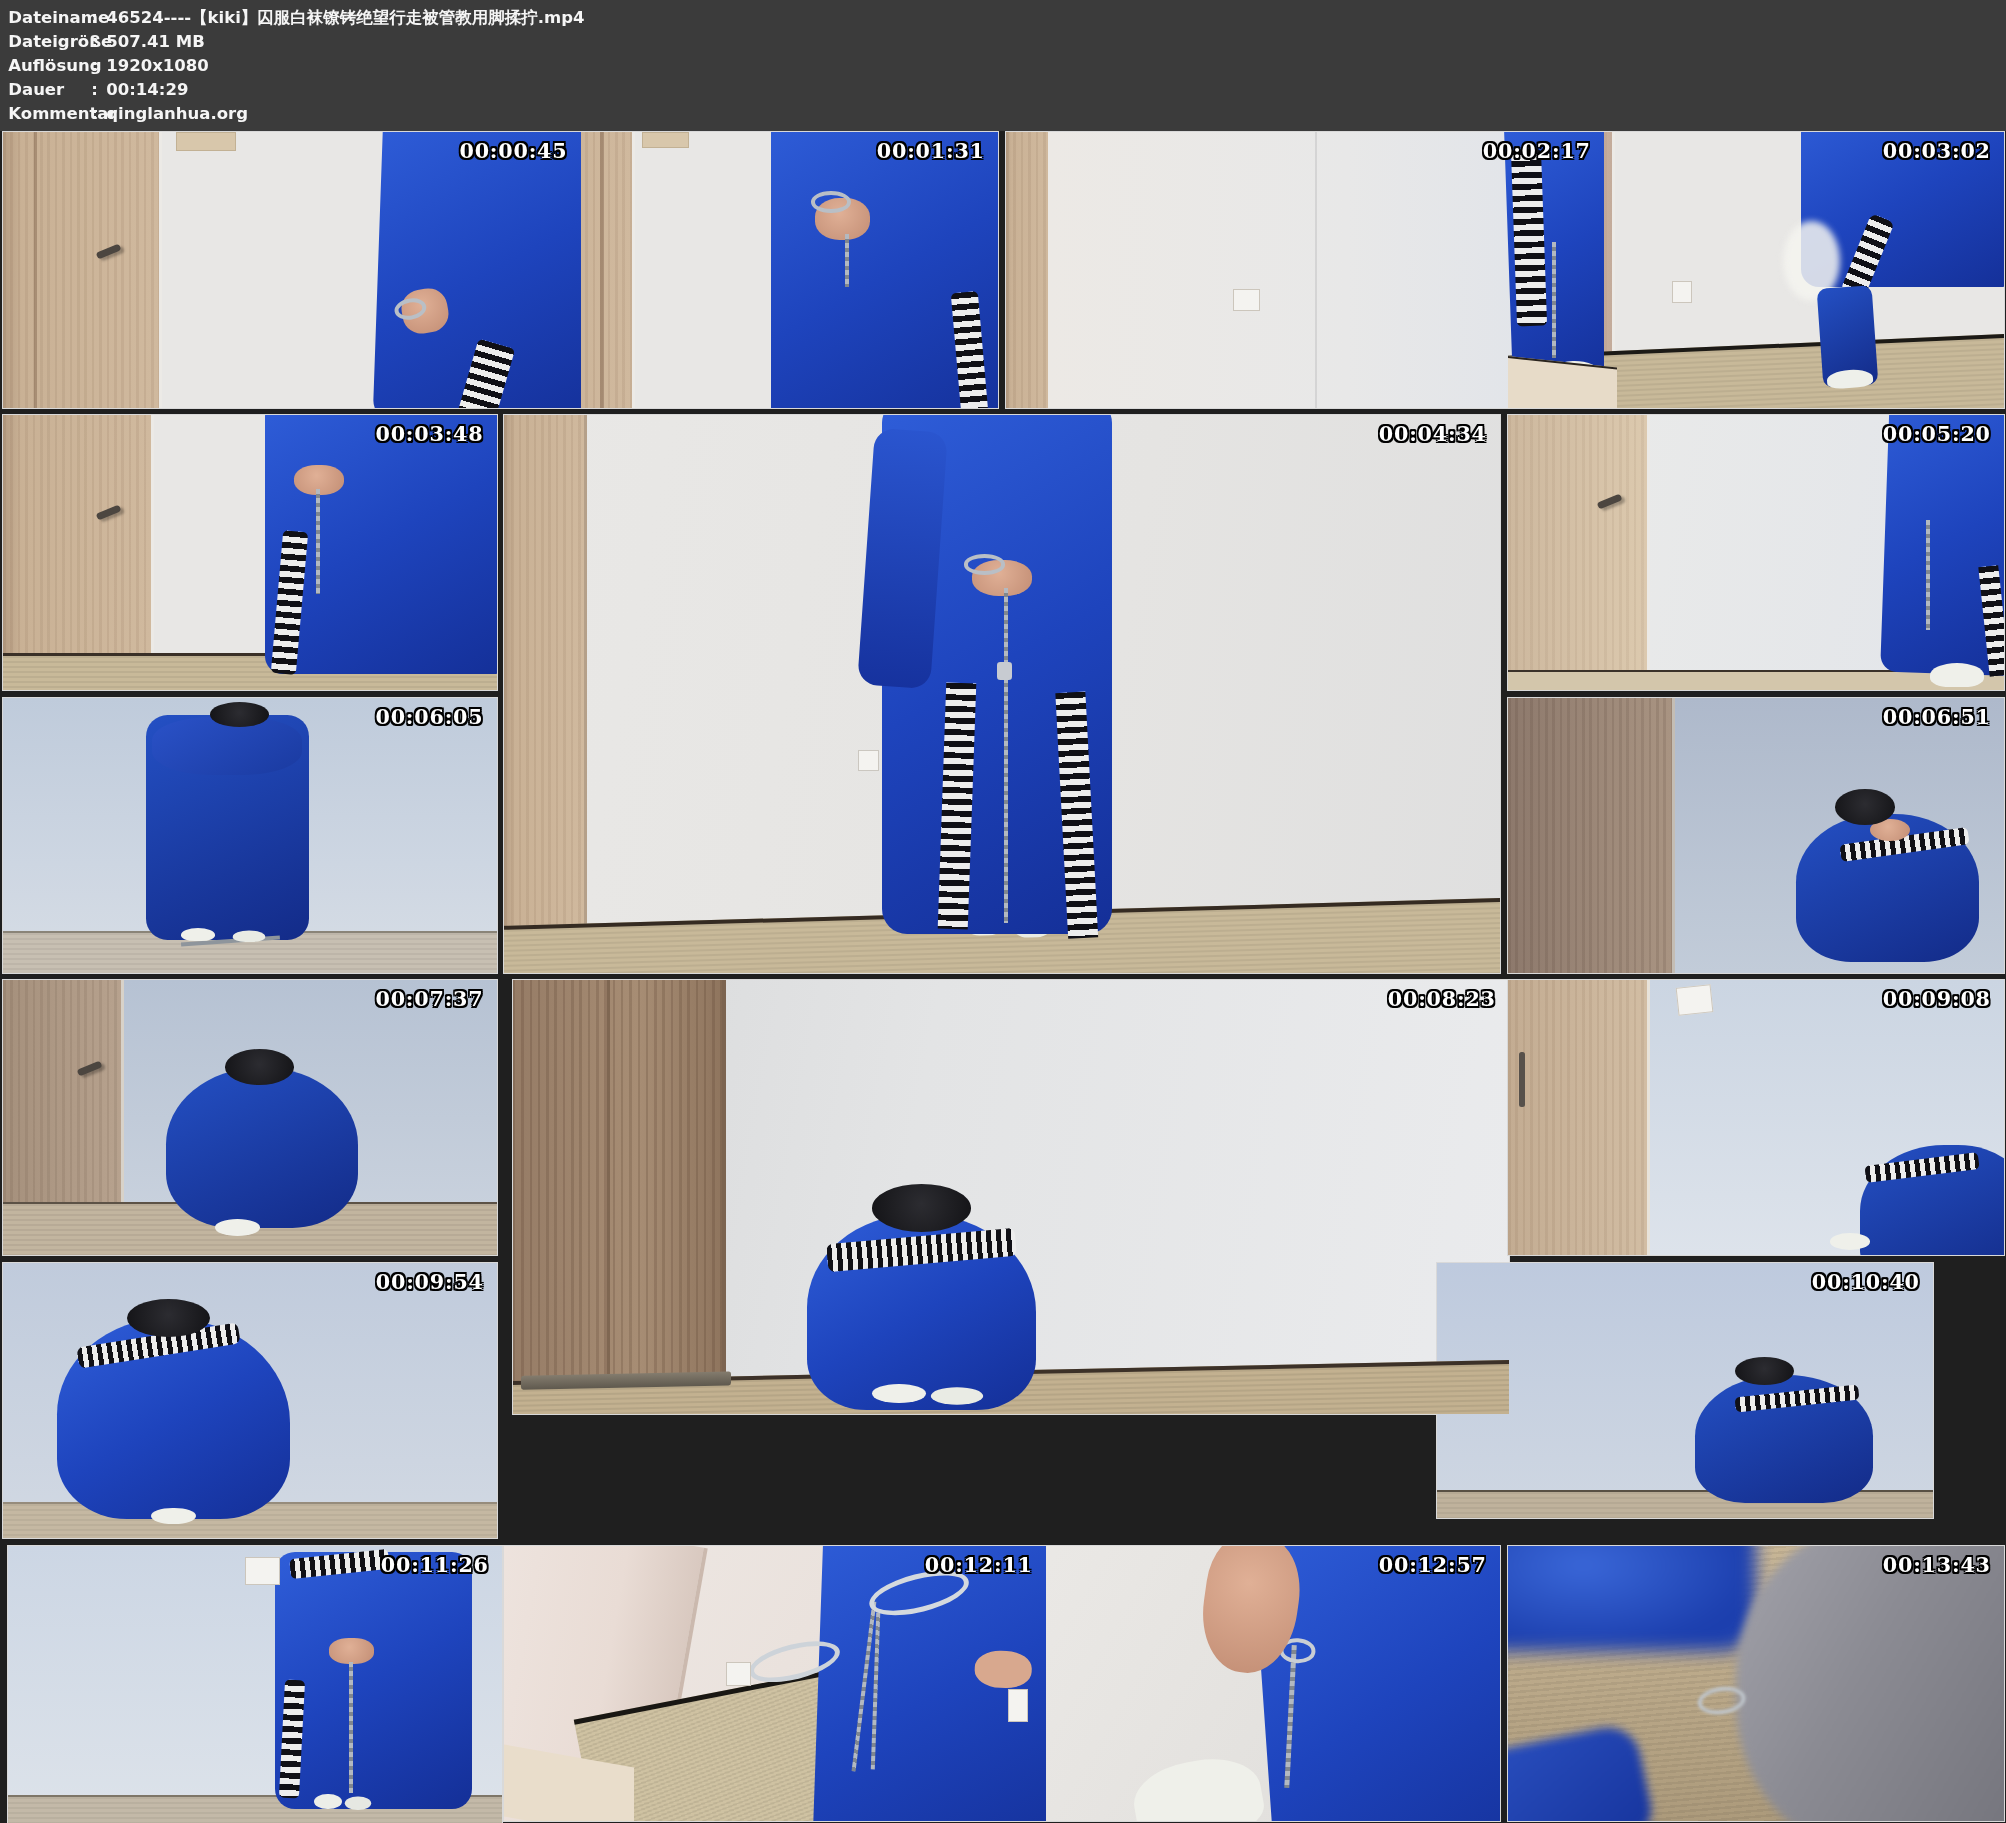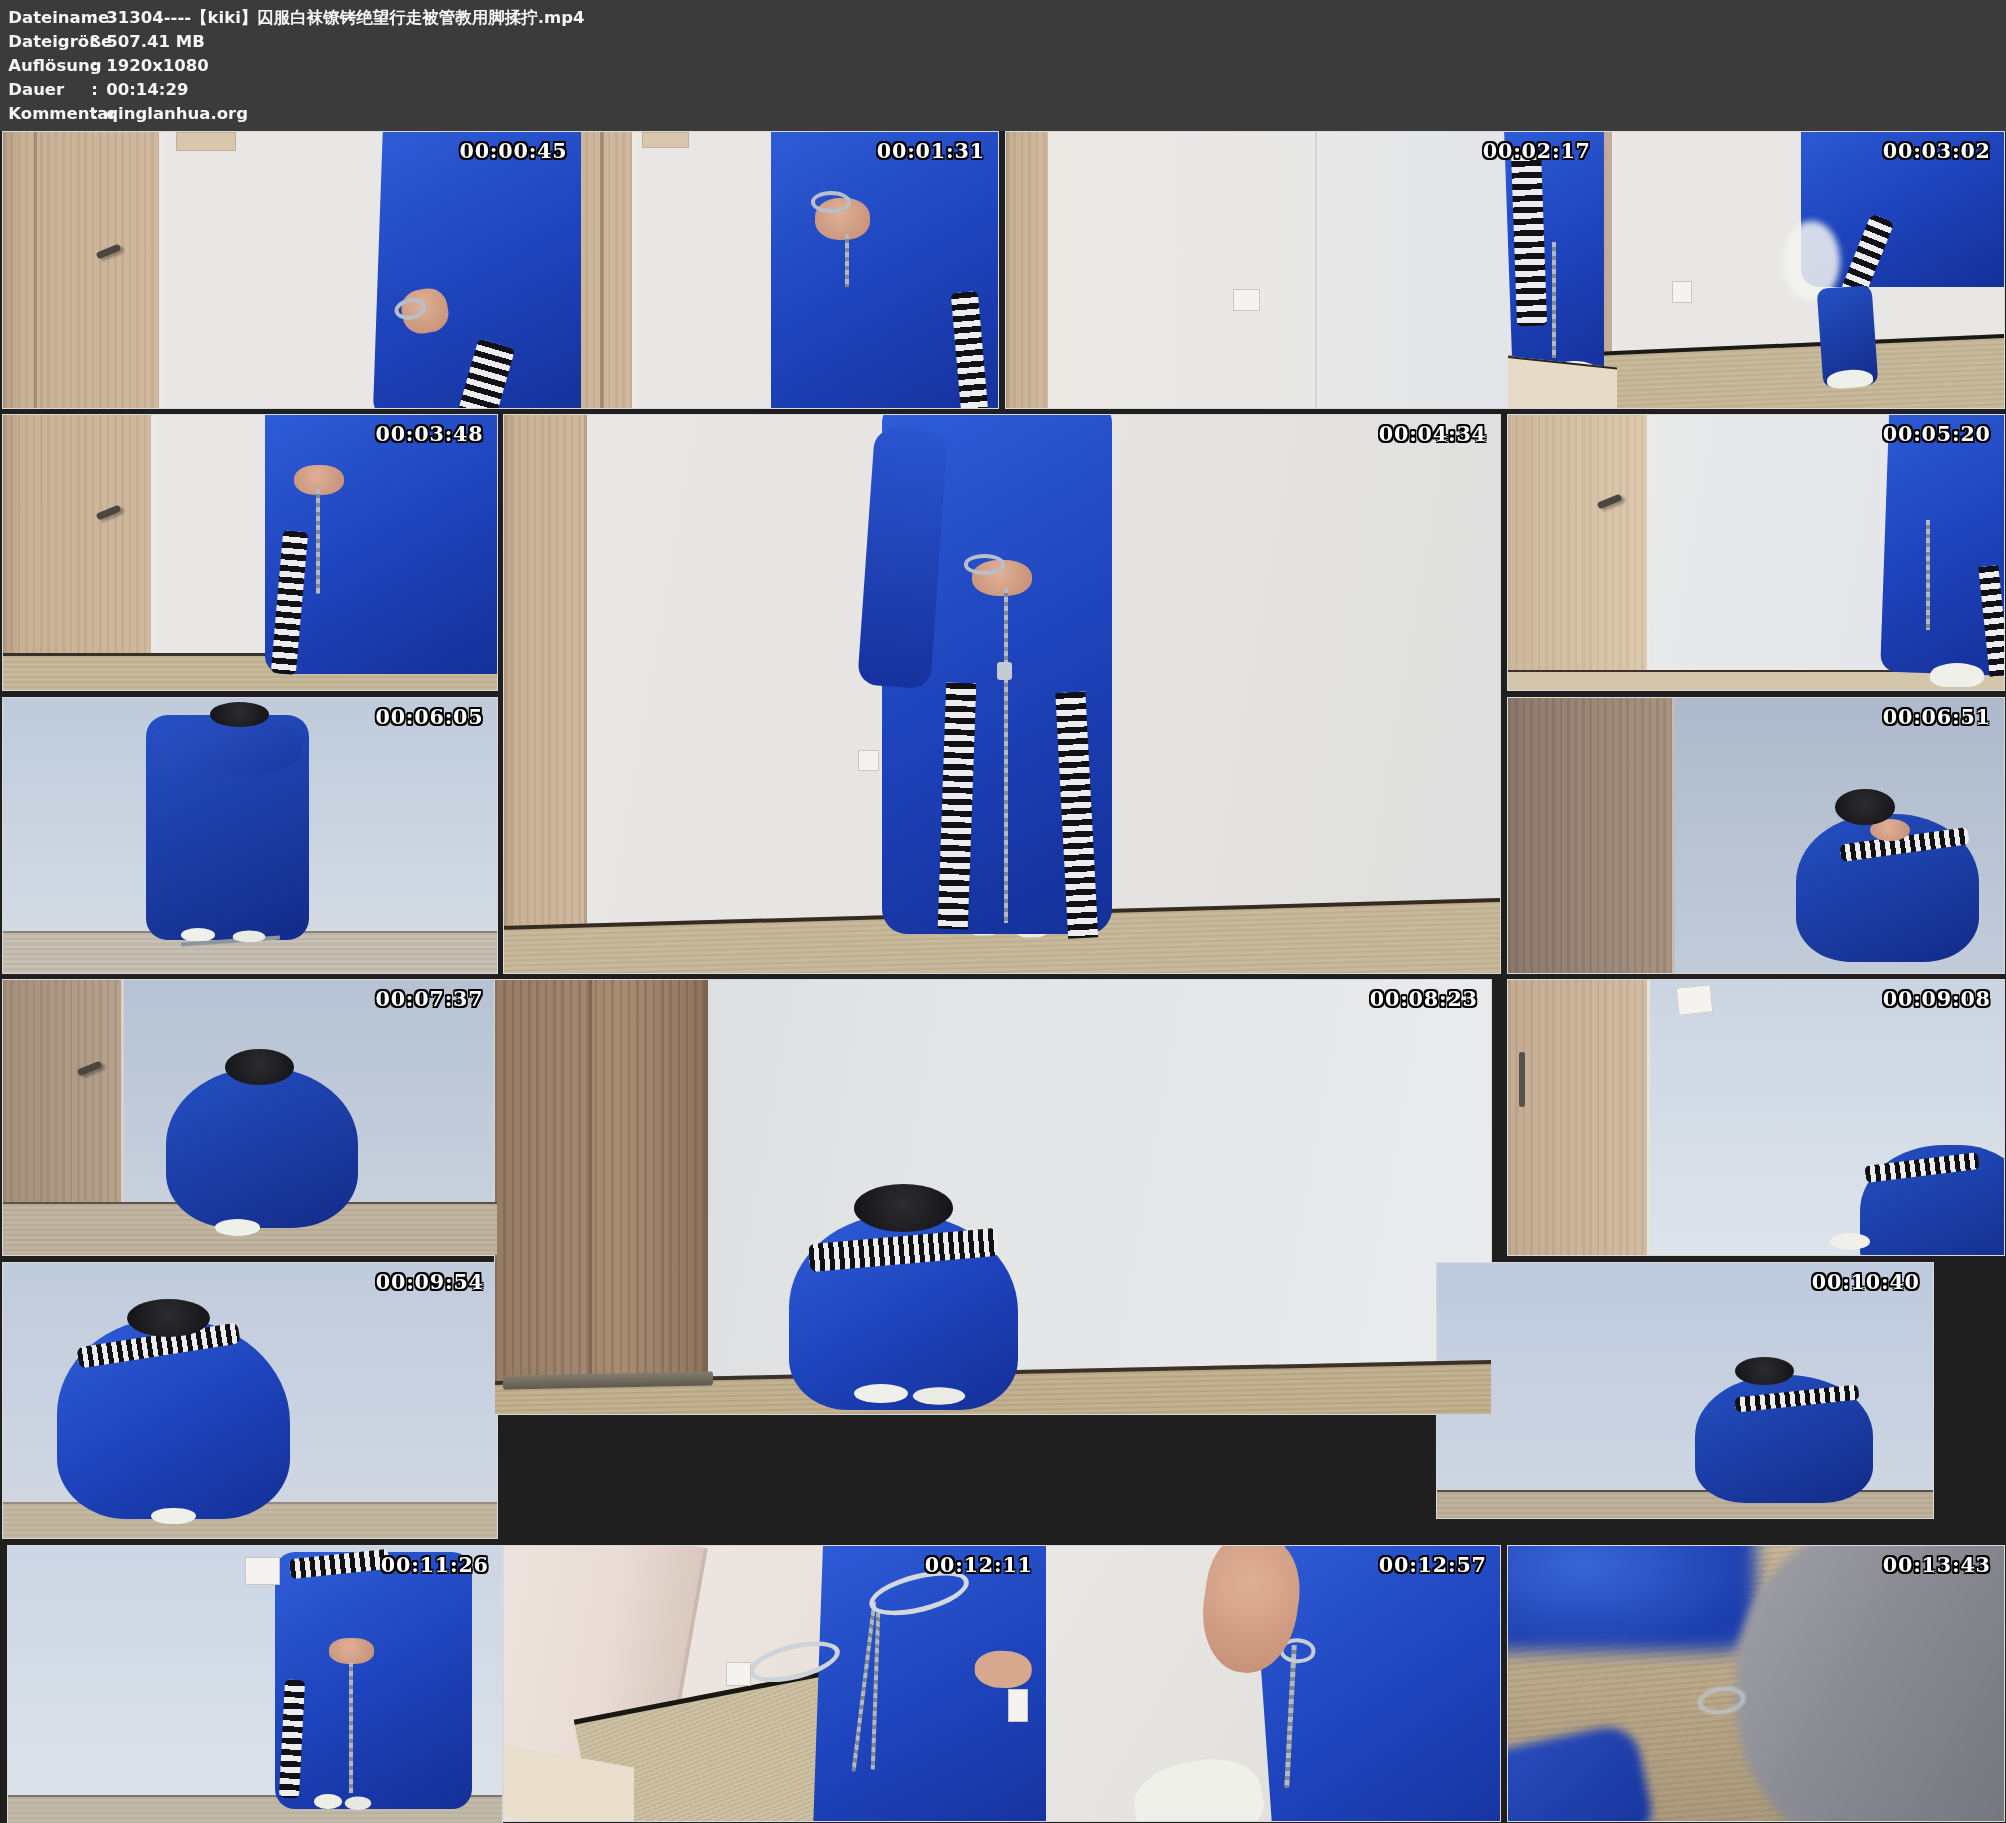--- a/index.html
+++ b/index.html
@@ -28,21 +28,21 @@
   .t1{left:1.7px;top:131px;width:580px;height:278px}
   .t2{left:503px;top:131px;width:496px;height:278px}
   .t3{left:1005px;top:131px;width:600px;height:278px}
   .t4{left:1507px;top:131px;width:498px;height:278px}
   .t5{left:1.7px;top:414px;width:496px;height:277px}
   .t6{left:503px;top:414px;width:998px;height:560px}
   .t7{left:1507px;top:414px;width:498px;height:277px}
   .t8{left:1.7px;top:697px;width:496px;height:277px}
   .t9{left:1507px;top:697px;width:498px;height:277px}
   .t10{left:1.7px;top:979px;width:496px;height:277px}
-  .t11{left:494px;top:979px;width:998px;height:436px}
+  .t11{left:512px;top:979px;width:998px;height:436px}
   .t12{left:1507px;top:979px;width:498px;height:277px}
   .t13{left:2px;top:1262px;width:496px;height:277px}
   .t14{left:1436px;top:1262px;width:498px;height:257px}
   .t15{left:7px;top:1545px;width:496px;height:282px}
   .t16{left:503px;top:1545px;width:544px;height:277px}
   .t17{left:1005px;top:1545px;width:496px;height:277px}
   .t18{left:1507px;top:1545px;width:498px;height:277px}
 
   
   .door{top:0;bottom:0;left:0;
@@ -282,21 +282,21 @@
 </style>
 </head>
 <body>
 
 <div class="sheet">
 
   <header class="meta">
     <div class="mrow">
       <span class="mlabel">Dateiname</span>
       <span class="mcolon">:</span>
-      <span class="mvalue">31304----【kiki】囚服白袜镣铐绝望行走被管教用脚揉拧.mp4</span>
+      <span class="mvalue">46524----【kiki】囚服白袜镣铐绝望行走被管教用脚揉拧.mp4</span>
     </div>
     <div class="mrow">
       <span class="mlabel">Dateigröße</span>
       <span class="mcolon">:</span>
       <span class="mvalue">507.41 MB</span>
     </div>
     <div class="mrow">
       <span class="mlabel">Auflösung</span>
       <span class="mcolon">:</span>
       <span class="mvalue">1920x1080</span>

